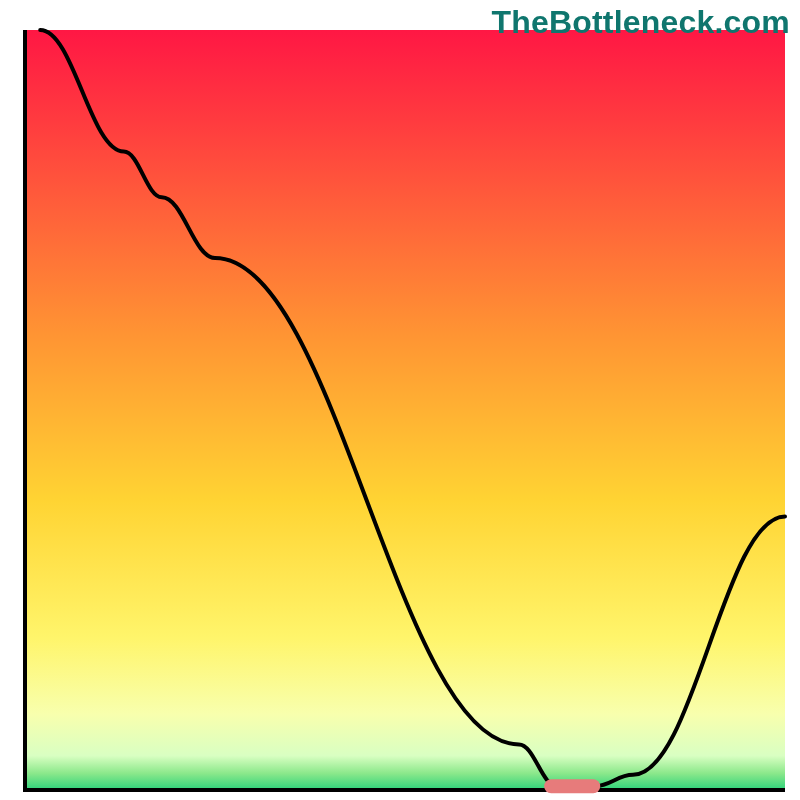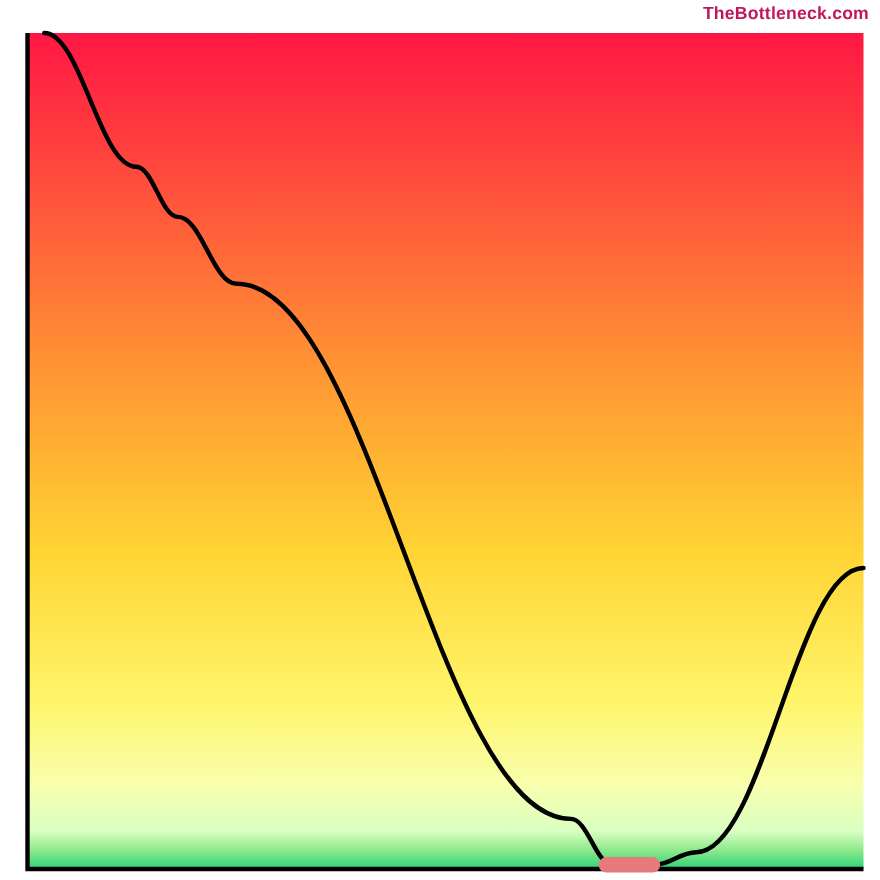--- a/index.html
+++ b/index.html
@@ -15,23 +15,23 @@
     position: absolute;
     left: 0;
     top: 0;
     width: 800px;
     height: 800px;
   }
   .watermark {
     position: absolute;
     top: 4px;
     right: 10px;
-    font-size: 16px;
+    font-size: 32px;
     font-weight: 600;
-    color: #be185d;
+    color: #0f766e;
     letter-spacing: 0.2px;
   }
   svg { display: block; }
 </style>
 </head>
 <body>
 
 <div class="chart-frame">
   <svg id="chart-svg" width="800" height="800" viewBox="0 0 800 800">
     <defs>

